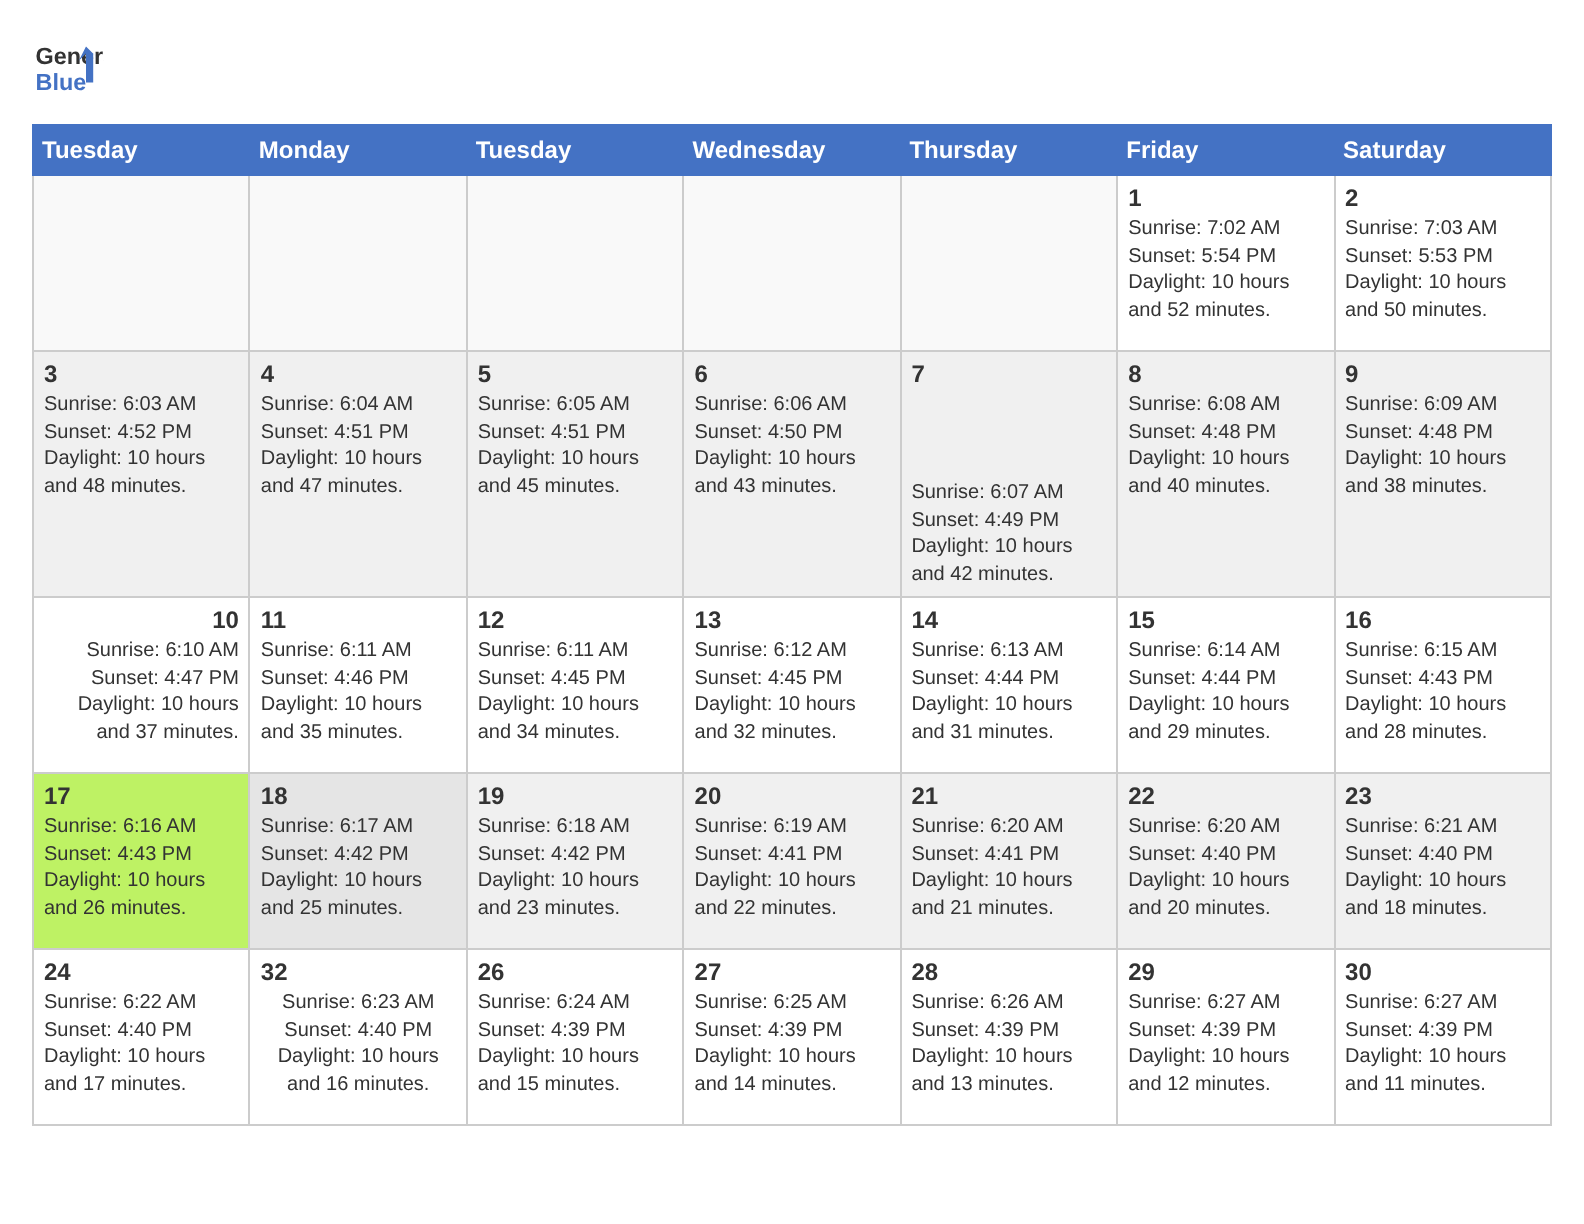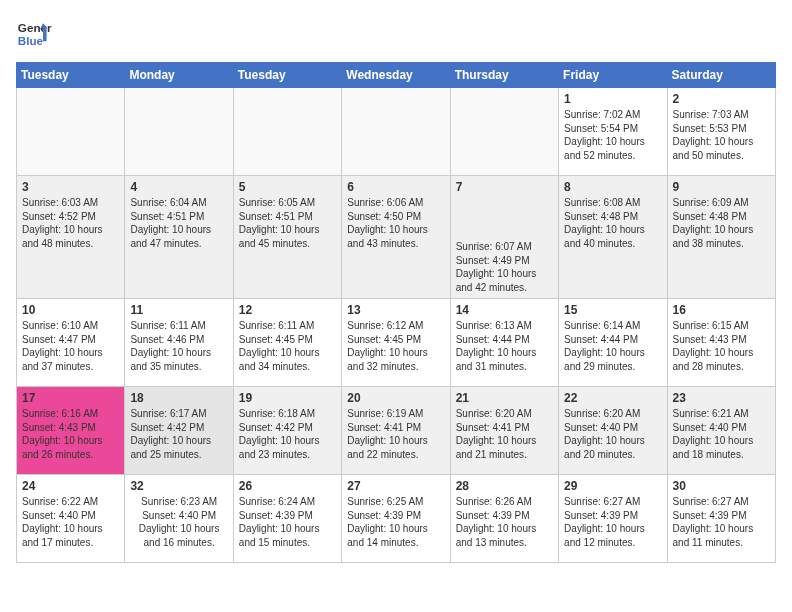--- a/index.html
+++ b/index.html
@@ -173,21 +173,21 @@
         </td>
         <td style="background: rgb(240, 240, 240);">
           <div class="day-number">9</div>
           <div class="day-info" style="white-space: pre-line;">Sunrise: 6:09 AM
 Sunset: 4:48 PM
 Daylight: 10 hours
 and 38 minutes.</div>
         </td>
       </tr>
       <tr>
-        <td style="background: rgb(255, 255, 255);">
+        <td style="background: rgb(255, 255, 255); text-align: right;">
           <div class="day-number">10</div>
           <div class="day-info" style="white-space: pre-line;">Sunrise: 6:10 AM
 Sunset: 4:47 PM
 Daylight: 10 hours
 and 37 minutes.</div>
         </td>
         <td style="background: rgb(255, 255, 255);">
           <div class="day-number">11</div>
           <div class="day-info" style="white-space: pre-line;">Sunrise: 6:11 AM
 Sunset: 4:46 PM
@@ -224,21 +224,21 @@
         </td>
         <td style="background: rgb(255, 255, 255);">
           <div class="day-number">16</div>
           <div class="day-info" style="white-space: pre-line;">Sunrise: 6:15 AM
 Sunset: 4:43 PM
 Daylight: 10 hours
 and 28 minutes.</div>
         </td>
       </tr>
       <tr>
-        <td style="background: #ec4899;">
+        <td style="background: #bef264;">
           <div class="day-number">17</div>
           <div class="day-info" style="white-space: pre-line;">Sunrise: 6:16 AM
 Sunset: 4:43 PM
 Daylight: 10 hours
 and 26 minutes.</div>
         </td>
         <td style="background: #e5e5e5;">
           <div class="day-number">18</div>
           <div class="day-info" style="white-space: pre-line;">Sunrise: 6:17 AM
 Sunset: 4:42 PM

